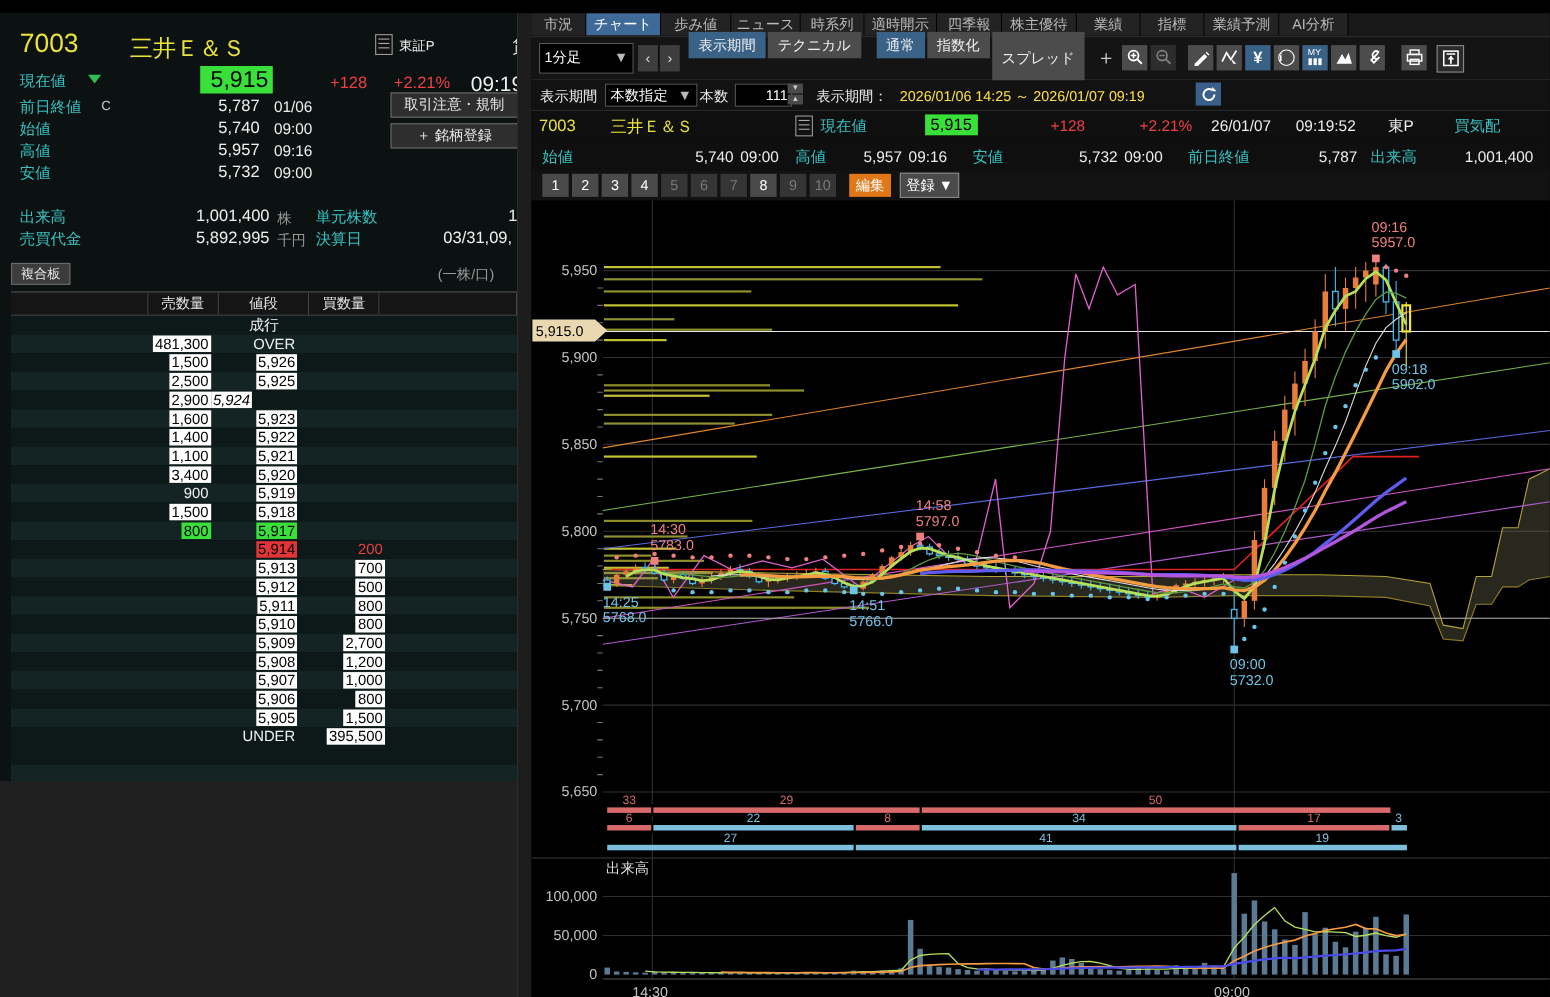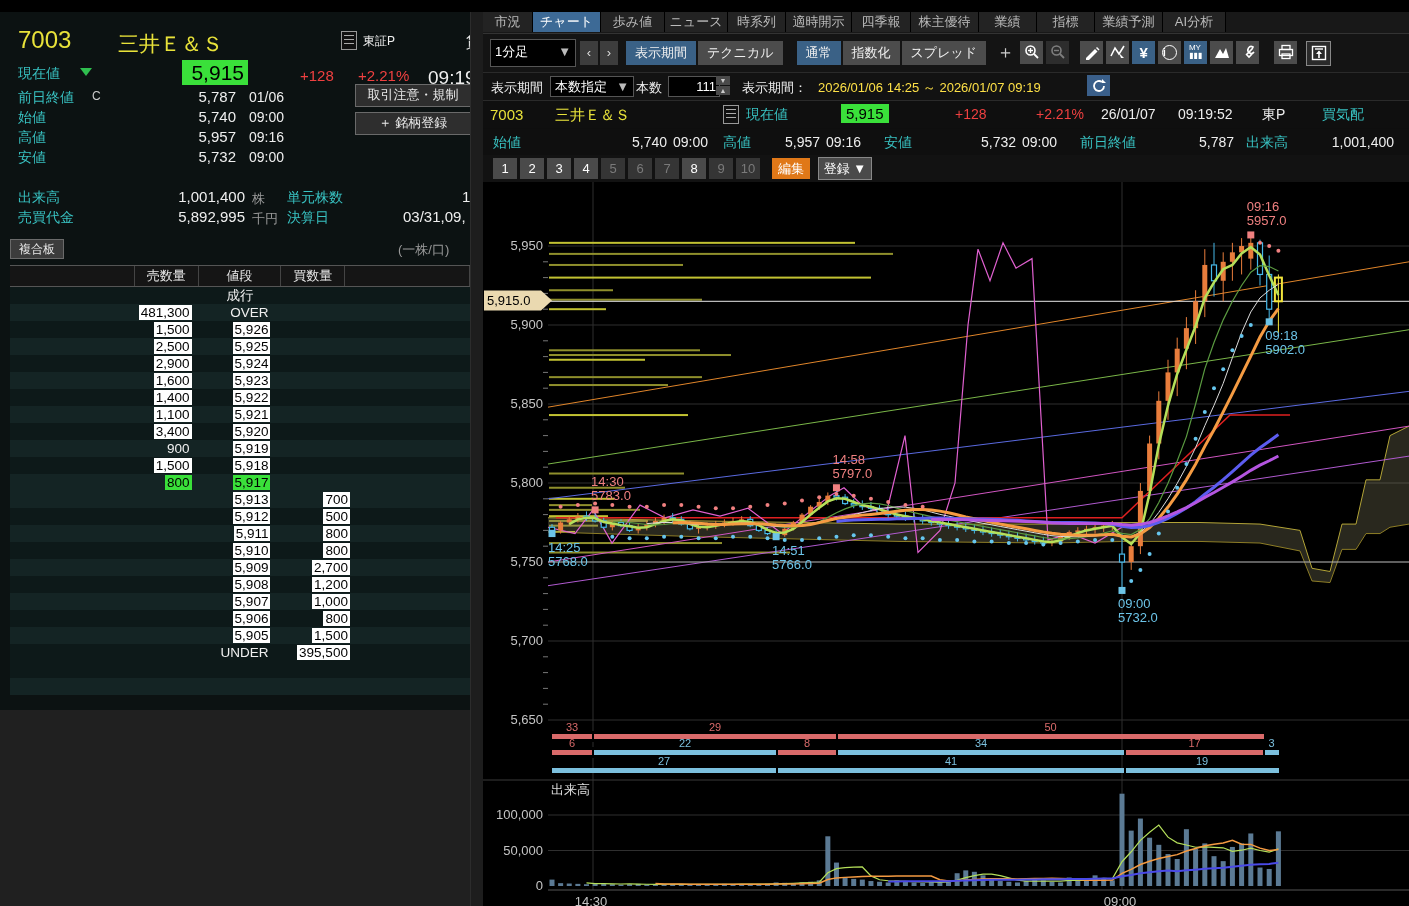--- a/index.html
+++ b/index.html
@@ -142,21 +142,21 @@
         <div class="ob-row odd">
           <div class="cell" style="width: 125px; text-align: right;"></div>
           <div class="cell" style="width: 64px; text-align: right;"><span class="cbox">2,500</span></div>
           <div class="cell" style="width: 82px; text-align: right; padding-right: 18px;"><span class="cbox">5,925</span></div>
           <div class="cell" style="width: 64px; text-align: right;"></div>
           <div class="cell" style="width: 125px; text-align: right;"></div>
         </div>
         <div class="ob-row even">
           <div class="cell" style="width: 125px; text-align: right;"></div>
           <div class="cell" style="width: 64px; text-align: right;"><span class="cbox">2,900</span></div>
-          <div class="cell" style="width: 82px; text-align: right; padding-right: 18px;"><span class="cbox">5,924</span></div>
+          <div class="cell" style="width: 82px; padding-right: 18px; font-style: italic;"><span class="cbox">5,924</span></div>
           <div class="cell" style="width: 64px; text-align: right;"></div>
           <div class="cell" style="width: 125px; text-align: right;"></div>
         </div>
         <div class="ob-row odd">
           <div class="cell" style="width: 125px; text-align: right;"></div>
           <div class="cell" style="width: 64px; text-align: right;"><span class="cbox">1,600</span></div>
           <div class="cell" style="width: 82px; text-align: right; padding-right: 18px;"><span class="cbox">5,923</span></div>
           <div class="cell" style="width: 64px; text-align: right;"></div>
           <div class="cell" style="width: 125px; text-align: right;"></div>
         </div>
@@ -193,20 +193,27 @@
           <div class="cell" style="width: 64px; text-align: right;"><span class="cbox">1,500</span></div>
           <div class="cell" style="width: 82px; text-align: right; padding-right: 18px;"><span class="cbox">5,918</span></div>
           <div class="cell" style="width: 64px; text-align: right;"></div>
           <div class="cell" style="width: 125px; text-align: right;"></div>
         </div>
         <div class="ob-row odd">
           <div class="cell" style="width: 125px; text-align: right;"></div>
           <div class="cell" style="width: 64px; text-align: right;"><span class="cbox green">800</span></div>
           <div class="cell" style="width: 82px; text-align: right; padding-right: 18px;"><span class="cbox green">5,917</span></div>
           <div class="cell" style="width: 64px; text-align: right;"></div>
+          <div class="cell" style="width: 125px; text-align: right;"></div>
+        </div>
+        <div class="ob-row even">
+          <div class="cell" style="width: 125px; text-align: right;"></div>
+          <div class="cell" style="width: 64px; text-align: right;"></div>
+          <div class="cell" style="width: 82px; text-align: right; padding-right: 18px;"><span class="cbox redbg">5,914</span></div>
+          <div class="cell" style="width: 64px; text-align: right;"><span class="redtxt">200</span></div>
           <div class="cell" style="width: 125px; text-align: right;"></div>
         </div>
         <div class="ob-row odd">
           <div class="cell" style="width: 125px; text-align: right;"></div>
           <div class="cell" style="width: 64px; text-align: right;"></div>
           <div class="cell" style="width: 82px; text-align: right; padding-right: 18px;"><span class="cbox">5,913</span></div>
           <div class="cell" style="width: 64px; text-align: right;"><span class="cbox">700</span></div>
           <div class="cell" style="width: 125px; text-align: right;"></div>
         </div>
         <div class="ob-row even">
@@ -300,21 +307,21 @@
       <span>1分足</span>
           <span style="color:#bbb;">▼</span>
     </div>
     <div class="chev">‹</div>
     <div class="chev" style="margin-right:8px;">›</div>
     <span id="tb-buttons" style="display:flex;">
           <div class="tb-btn tb-blue" style="padding: 0px 9px;">表示期間</div>
           <div class="tb-btn tb-gray" style="padding: 0px 9px;">テクニカル</div>
           <div class="tb-btn tb-blue" style="padding: 0px 9px; margin-left: 12px;">通常</div>
           <div class="tb-btn tb-gray" style="padding: 0px 9px;">指数化</div>
-          <div class="tb-btn tb-gray" style="padding: 0px 9px;">スプレッド</div>
+          <div class="tb-btn tb-gray" style="padding: 12px 9px;">スプレッド</div>
         </span>
     <span id="tb-icons" style="display:flex;margin-left:6px;">
           <div class="tb-icon nobg" style="font-size: 18px; color: rgb(204, 204, 204);">＋</div>
           <div class="tb-icon ">
             <svg width="16" height="16" viewBox="0 0 16 16">
               <circle cx="6.5" cy="6.5" r="4.5" fill="none" stroke="#fff" stroke-width="1.6"></circle>
               <line x1="10" y1="10" x2="14" y2="14" stroke="#fff" stroke-width="1.8"></line>
               <line x1="4" y1="6.5" x2="9" y2="6.5" stroke="#fff" stroke-width="1.4"></line>
               <line x1="6.5" y1="4" x2="6.5" y2="9" stroke="#fff" stroke-width="1.4"></line>
             </svg>

